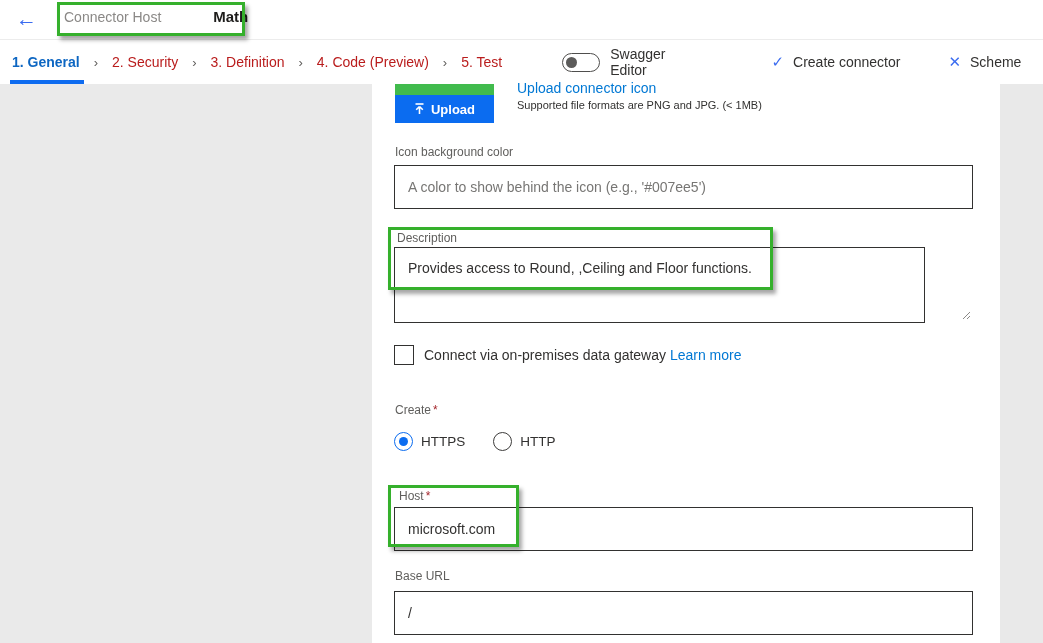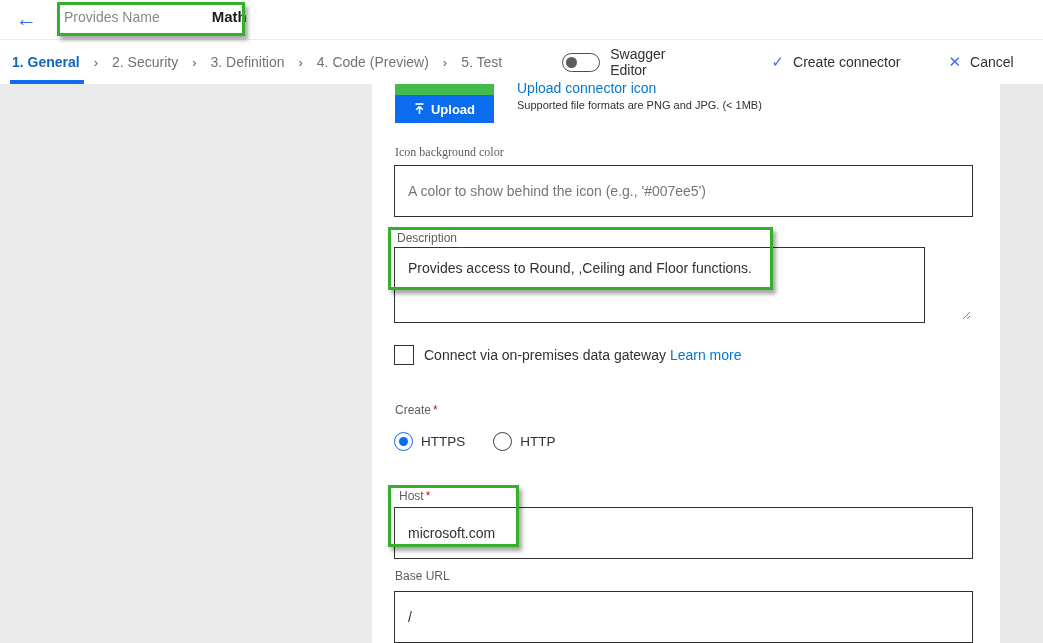--- a/index.html
+++ b/index.html
@@ -31,21 +31,21 @@
     position:absolute; border:3px solid #35b02c;
     box-shadow:3px 4px 4px rgba(0,0,0,0.35);
     pointer-events:none; z-index:50; background:transparent;
   }
 
   
   .nav {
     position:absolute; left:0; top:40px; width:874px; height:44px;
     background:#fff; display:flex; align-items:center; font-size:14px;
   }
-  .tab { color:#737373; cursor:pointer; white-space:nowrap; padding:2px 0; position:relative; }
+  .tab { color:#b91c1c; cursor:pointer; white-space:nowrap; padding:2px 0; position:relative; }
   .tab.active { color:#0d66c2; font-weight:700; }
   .tab.active::after {
     content:""; position:absolute; left:-2px; right:-4px; bottom:-12px;
     height:4px; background:#0f6cf0;
   }
   .chev { color:#605e5c; font-size:13px; margin:0 14px; }
   .nav-left { display:flex; align-items:center; padding-left:12px; }
 
   .toggle {
     width:38px; height:19px; border:1px solid #4f4e4d; border-radius:10px;
@@ -84,21 +84,21 @@
   }
   .upload-link {
     position:absolute; left:145px; top:-4px; color:#0078d4; font-size:14px; cursor:pointer;
   }
   .upload-hint { position:absolute; left:145px; top:15px; color:#323130; font-size:11px; }
 
   
   .field-label { position:absolute; color:#5f5e5c; font-size:12px; }
   .req { color:#a4262c; margin-left:2px; }
   .tb {
-    position:absolute; left:22px; width:579px; height:52px;
+    position:absolute; left:22px; width:579px; height:44px;
     border:1.5px solid #323130; background:#fff; font-family:"Liberation Sans",sans-serif;
     font-size:14px; color:#323130; padding:0 13px; outline:none; border-radius:0;
   }
   .tb::placeholder { color:#777674; opacity:1; }
   .ta {
     position:absolute; left:22px; width:531px; height:76px;
     border:1.5px solid #323130; background:#fff; font-family:"Liberation Sans",sans-serif;
     font-size:14px; color:#323130; padding:12px 13px; outline:none; resize:none; border-radius:0;
   }
   .resize-grip { position:absolute; cursor:nwse-resize; }
@@ -126,21 +126,21 @@
   .radio-label { margin-left:8px; font-size:13.5px; color:#323130; }
 </style>
 </head>
 <body>
 
 <div id="screen">
 
   <div class="topbar">
     <span class="back-arrow">←</span>
     <div class="name-group">
-      <span class="name-placeholder">Provides Name</span>
+      <span class="name-placeholder">Connector Host</span>
       <span class="name-value">Math</span>
     </div>
   </div>
   <div class="annot" style="left:57px; top:2px; width:188px; height:34px;"></div>
 
   <div class="nav">
     <div class="nav-left">
       <span class="tab active">1. General</span>
       <span class="chev">›</span>
       <span class="tab">2. Security</span>
@@ -154,41 +154,41 @@
     <div class="toggle">
       <div class="knob"></div>
     </div>
     <span class="toggle-label">Swagger Editor</span>
     <div class="nav-action create-action">
       <span class="glyph">✓</span>
       <span>Create connector</span>
     </div>
     <div class="nav-action cancel-action">
       <span class="glyph">✕</span>
-      <span>Cancel</span>
+      <span>Scheme</span>
     </div>
   </div>
 
   <div class="left-panel"></div>
   <div class="right-gutter"></div>
 
   <div class="content">
 
     <div class="icon-preview"></div>
     <button class="upload-btn">
       <svg width="11" height="12" viewBox="0 0 11 12">
         <path d="M1.5 1h8" stroke="#fff" stroke-width="1.6" fill="none"></path>
         <path d="M5.5 11V3.5M5.5 3.5L2.2 6.8M5.5 3.5l3.3 3.3" stroke="#fff" stroke-width="1.6" fill="none"></path>
       </svg>
       <span>Upload</span>
     </button>
     <span class="upload-link">Upload connector icon</span>
     <span class="upload-hint">Supported file formats are PNG and JPG. (&lt; 1MB)</span>
 
-    <span class="field-label" style="left:23px; top:61px;font-family:Liberation Serif, serif;">Icon background color</span>
+    <span class="field-label" style="left:23px; top:61px;">Icon background color</span>
     <input class="tb" style="top: 81px;" type="text" placeholder="A color to show behind the icon (e.g., '#007ee5')">
 
     <span class="field-label" style="left:25px; top:147px;">Description</span>
     <textarea class="ta" style="top: 163px;">Provides access to Round, ,Ceiling and Floor functions.</textarea>
     <svg class="resize-grip" style="left:590px; top:227px;" width="9" height="9" viewBox="0 0 9 9">
       <path d="M8 1L1 8M8 5L5 8" stroke="#8a8886" stroke-width="1" fill="none"></path>
     </svg>
 
     <div class="checkbox-row" style="top:261px;">
       <div class="checkbox"></div>

